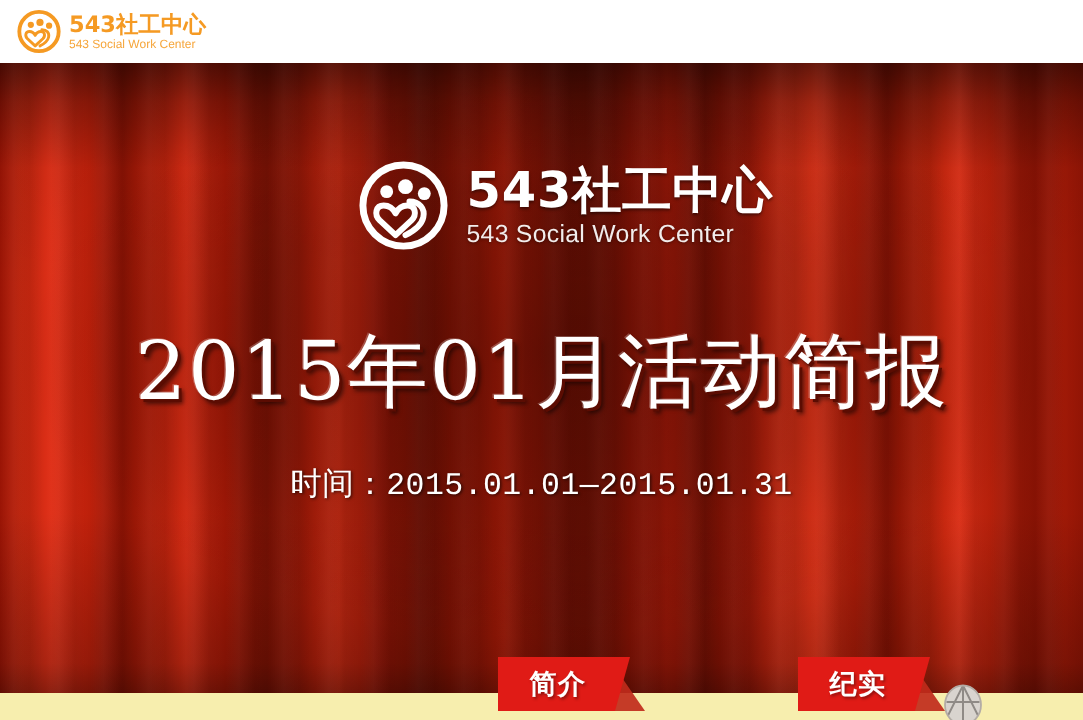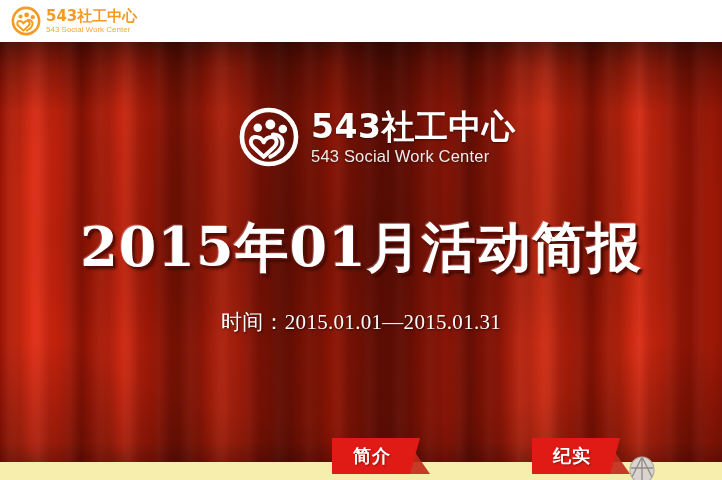--- a/index.html
+++ b/index.html
@@ -177,38 +177,38 @@
 
   
   .main-title {
     position: absolute;
     left: 0; top: 212px;
     width: 722px;
     text-align: center;
     z-index: 20;
     font-family: "DejaVu Serif", "Liberation Serif", serif;
     font-size: 54px;
-    font-weight: bold;
+    font-weight: normal;
     color: #ffffff;
     letter-spacing: 1px;
     white-space: nowrap;
     text-shadow:
       2px 2px 0 #5b0c02,
       3px 3px 3px rgba(0,0,0,0.55),
       -1px -1px 0 rgba(255,255,255,0.25);
   }
 
   
   .date-line {
     position: absolute;
     left: 0; top: 308px;
     width: 722px;
     text-align: center;
     z-index: 20;
-    font-family: Liberation Serif, serif;
+    font-family: Liberation Mono, monospace;
     font-size: 21px;
     color: #ffffff;
     letter-spacing: 0.3px;
     white-space: nowrap;
     text-shadow: 1px 1px 2px rgba(0,0,0,0.6);
   }
 
   
   .bottom-strip {
     position: absolute;

